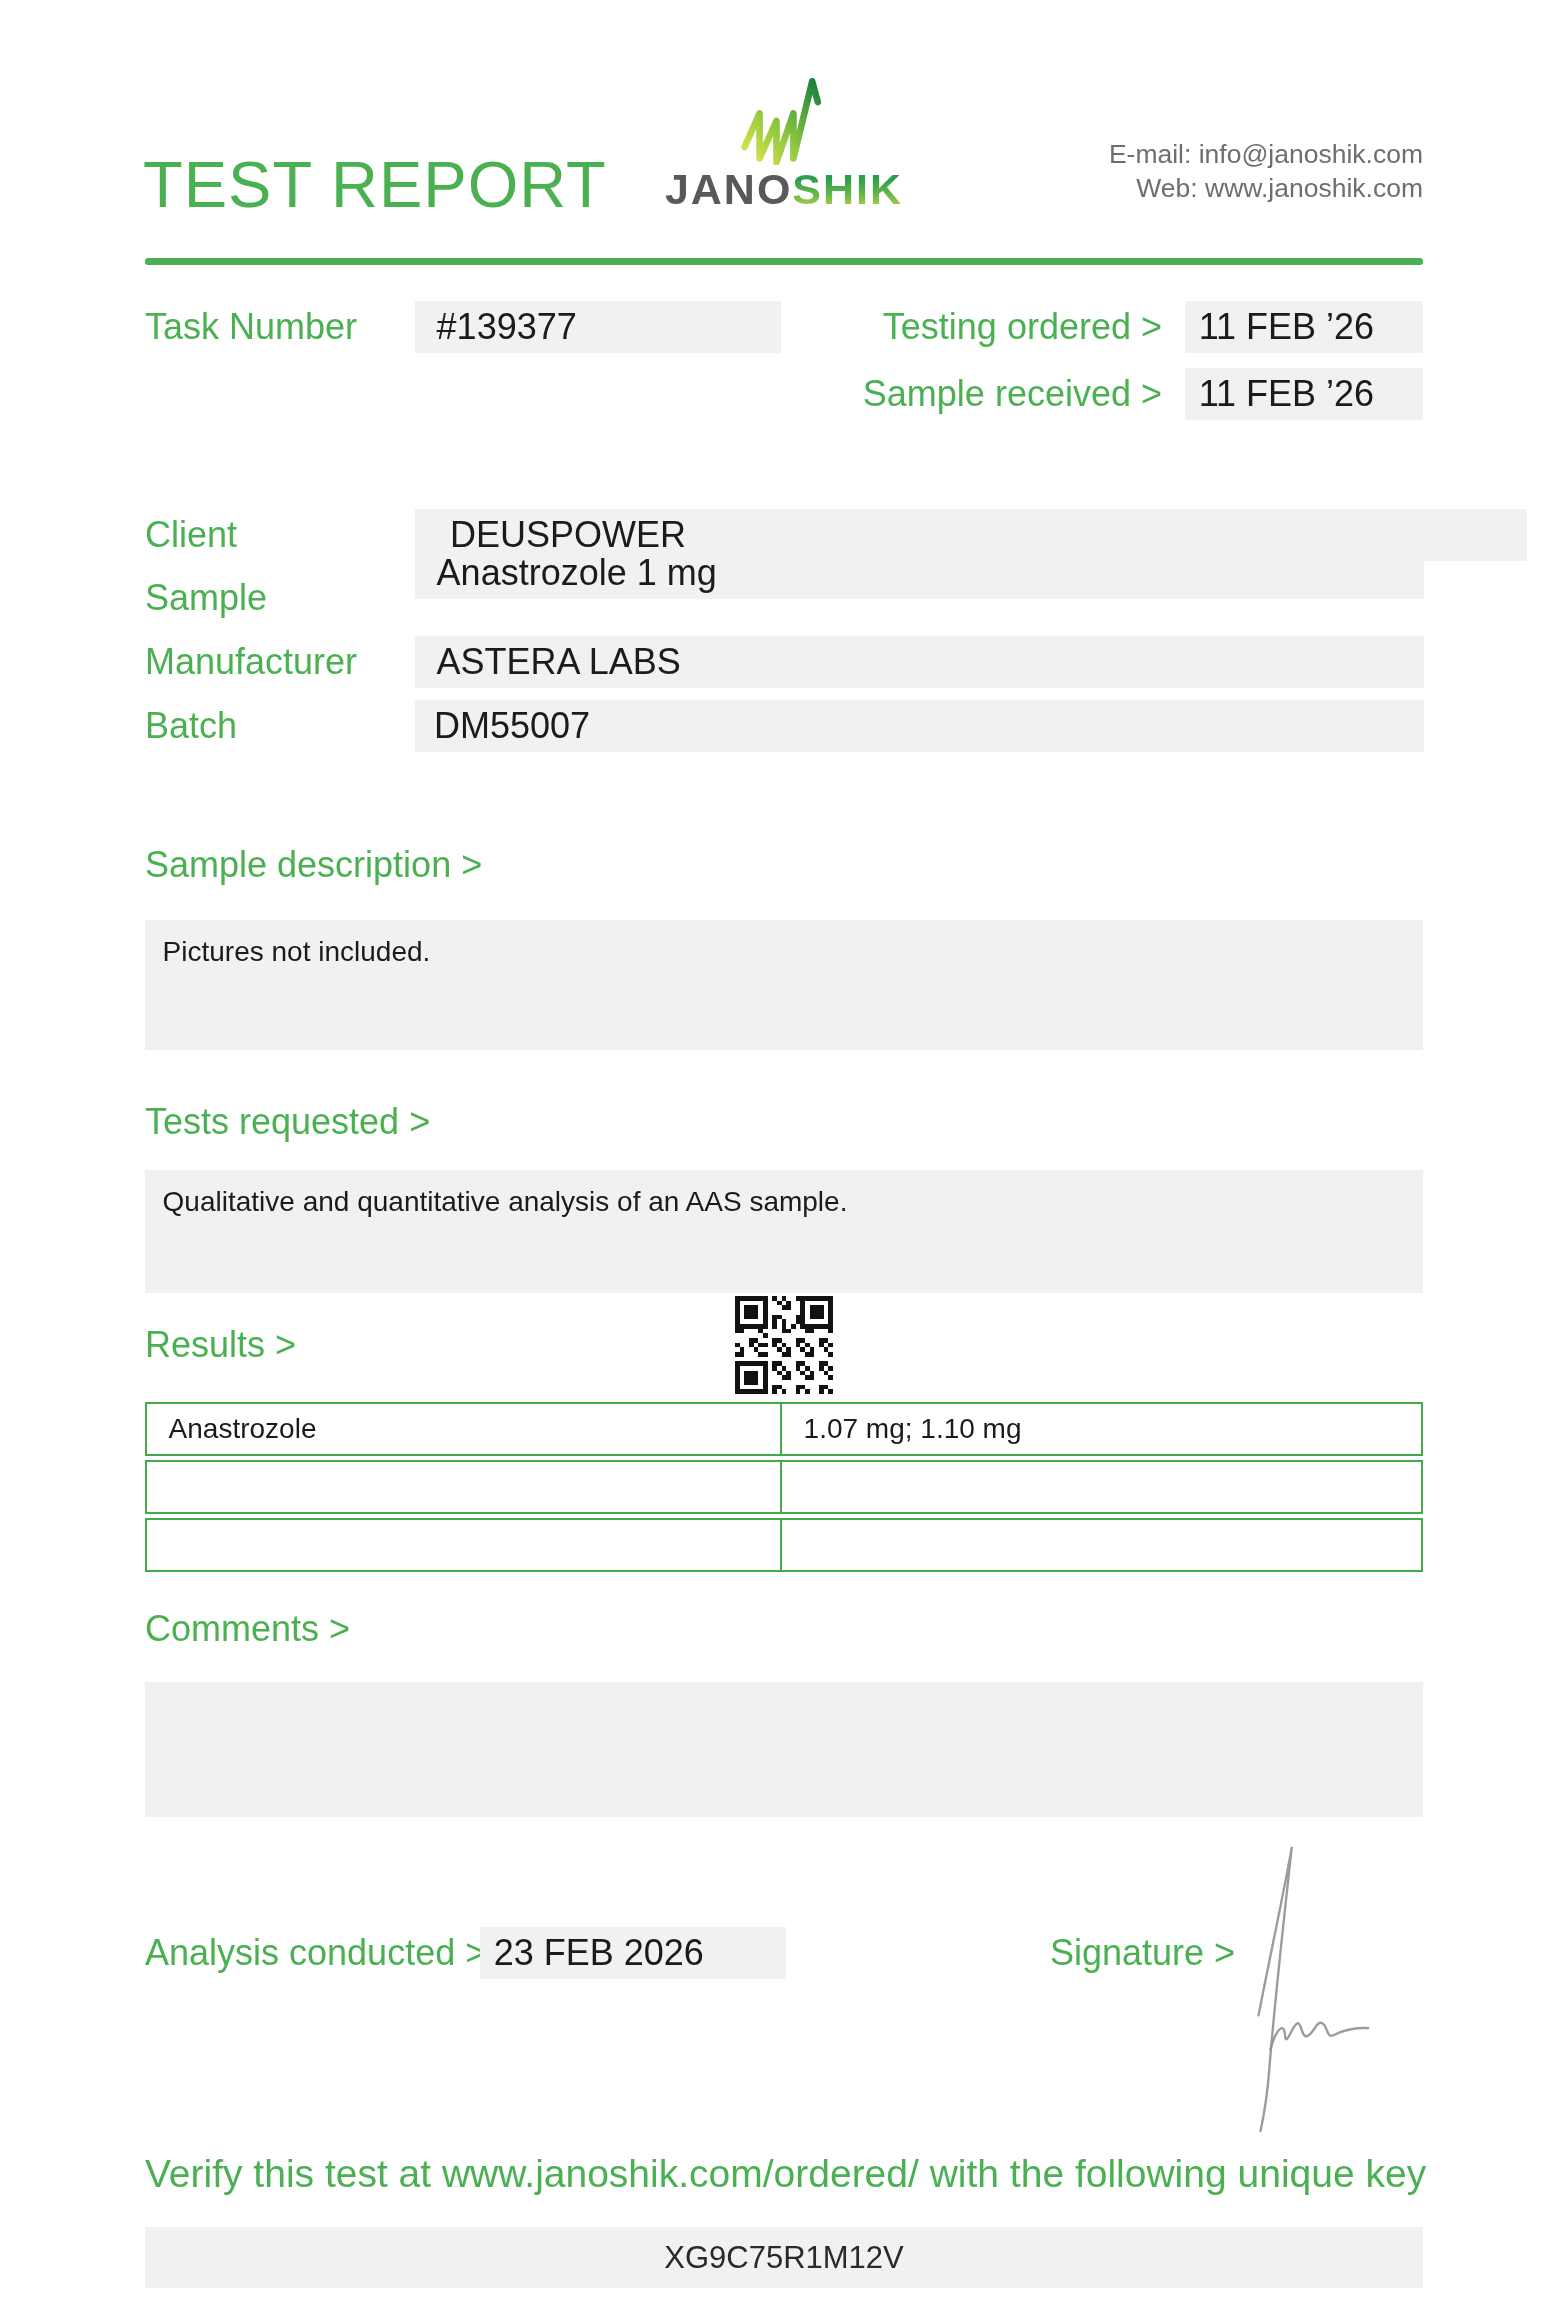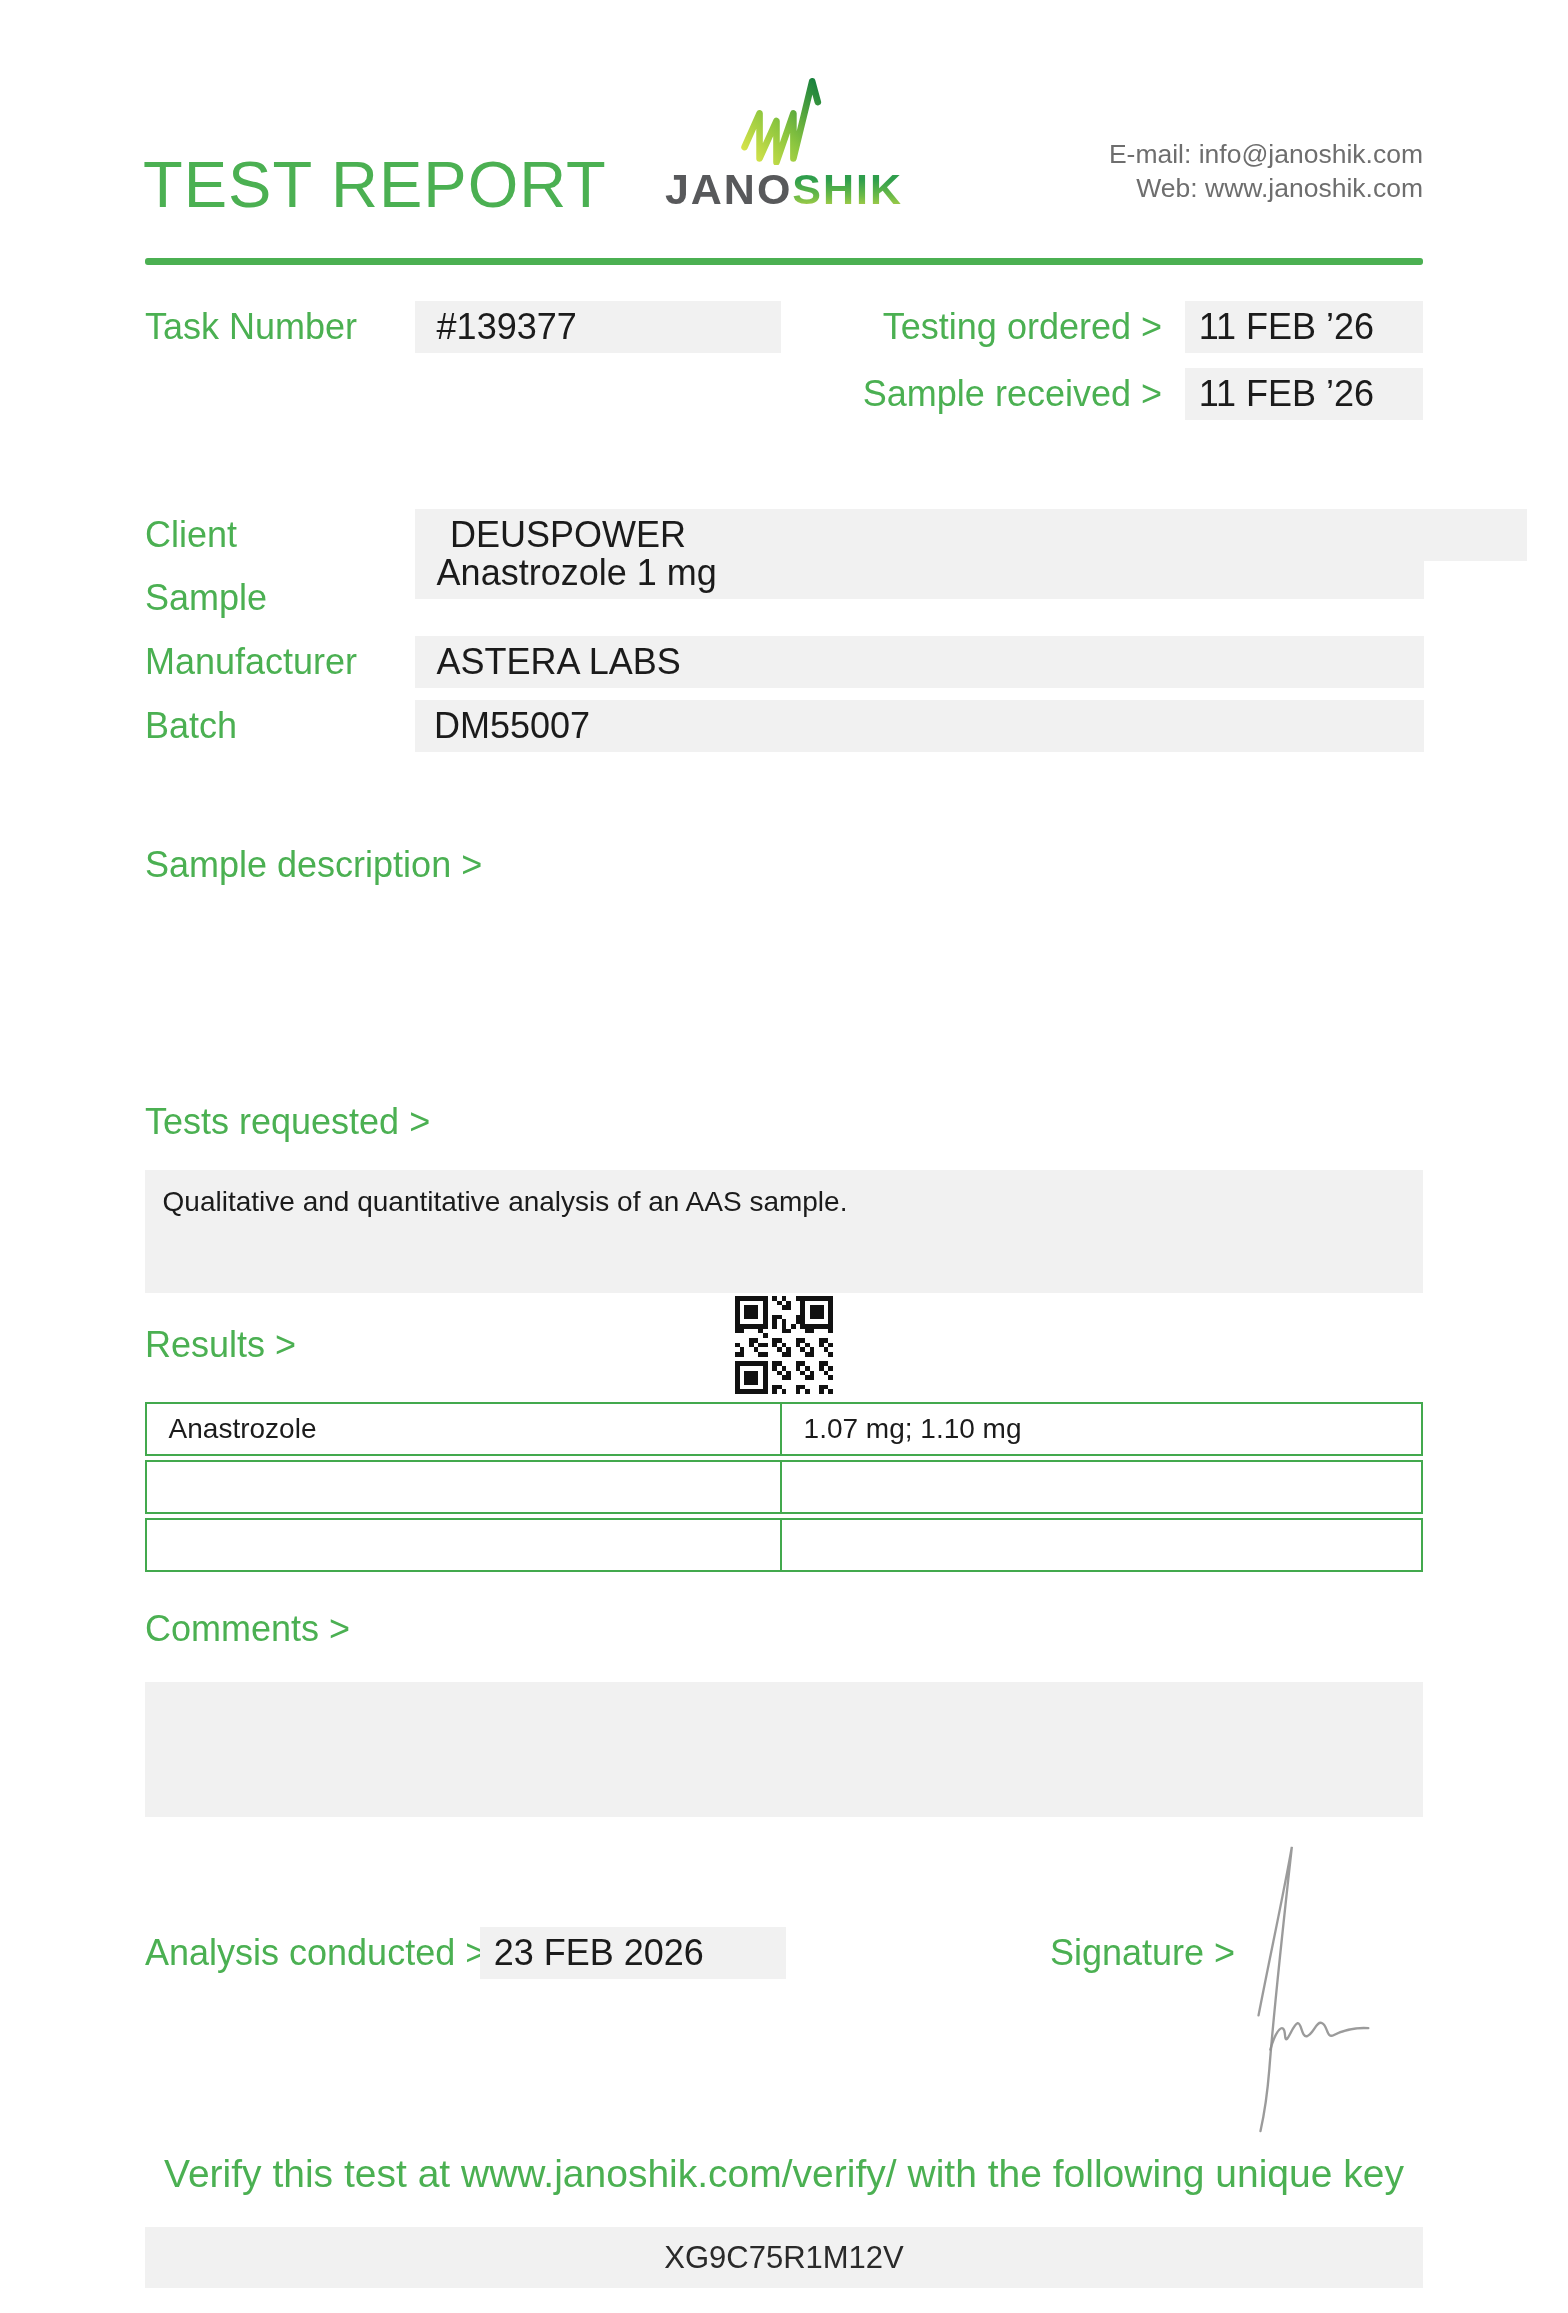--- a/index.html
+++ b/index.html
@@ -90,20 +90,21 @@
   <div class="abs g-label vc" style="left:145px;top:572px;">Sample</div>
   <div class="abs value-box" style="left:415px;top:547px;width:1009px;height:52px;padding-left:21.6px;">Anastrozole 1 mg</div>
 
   <div class="abs g-label vc" style="left:145px;top:636px;">Manufacturer</div>
   <div class="abs value-box" style="left:415px;top:636px;width:1009px;height:52px;padding-left:21.6px;">ASTERA LABS</div>
 
   <div class="abs g-label vc" style="left:145px;top:700px;">Batch</div>
   <div class="abs value-box" style="left:415px;top:700px;width:1009px;height:52px;padding-left:19px;">DM55007</div>
 
   <div class="abs g-label" style="left:145px;top:845px;">Sample description &gt;</div>
+  <div class="abs body-box" style="left:145px;top:920px;width:1278px;height:130px;">Pictures not included.</div>
 
   <div class="abs g-label" style="left:145px;top:1102px;">Tests requested &gt;</div>
   <div class="abs body-box" style="left:145px;top:1170px;width:1278px;height:123px;">Qualitative and quantitative analysis of an AAS sample.</div>
 
   <div class="abs" style="left:735px;top:1296px;width:98px;height:98px;"><svg width="98" height="98" viewBox="0 0 21 21" shape-rendering="crispEdges" xmlns="http://www.w3.org/2000/svg">
         <rect x="0" y="0" width="1" height="1" fill="#111"></rect>
         <rect x="1" y="0" width="1" height="1" fill="#111"></rect>
         <rect x="2" y="0" width="1" height="1" fill="#111"></rect>
         <rect x="3" y="0" width="1" height="1" fill="#111"></rect>
         <rect x="4" y="0" width="1" height="1" fill="#111"></rect>
@@ -319,17 +320,17 @@
   <div class="abs value-box" style="left:480px;top:1927px;width:306px;height:52px;padding-left:13.7px;">23 FEB 2026</div>
 
   <div class="abs g-label vc" style="left:1050px;top:1927px;">Signature &gt;</div>
   <div class="abs" style="left:1223px;top:1839px;width:172px;height:294px;">
     <svg width="172" height="294" viewBox="0 0 175 300" fill="none" xmlns="http://www.w3.org/2000/svg">
       <path d="M36 180 C48 118 62 54 70 8 C62 80 52 170 47 235 C45 260 42 280 38 298" stroke="#909090" stroke-width="2.4" stroke-linecap="round" opacity="0.9"></path>
       <path d="M48 215 C54 194 62 186 63 200 C64 214 70 190 76 188 C80 187 80 204 86 201 C93 198 95 185 101 188 C107 191 105 204 113 200 C121 196 132 192 148 193" stroke="#909090" stroke-width="2.4" stroke-linecap="round" opacity="0.9"></path>
     </svg>
   </div>
 
-  <div class="abs verify" style="left:145px;top:2152px;width:1278px;">Verify this test at www.janoshik.com/verify/ with the following unique key</div>
+  <div class="abs verify" style="left:145px;top:2152px;width:1278px;">Verify this test at www.janoshik.com/ordered/ with the following unique key</div>
   <div class="abs key-box" style="left:145px;top:2227px;width:1278px;height:61px;">XG9C75R1M12V</div>
 
 </div>
 
 
 </body></html>

